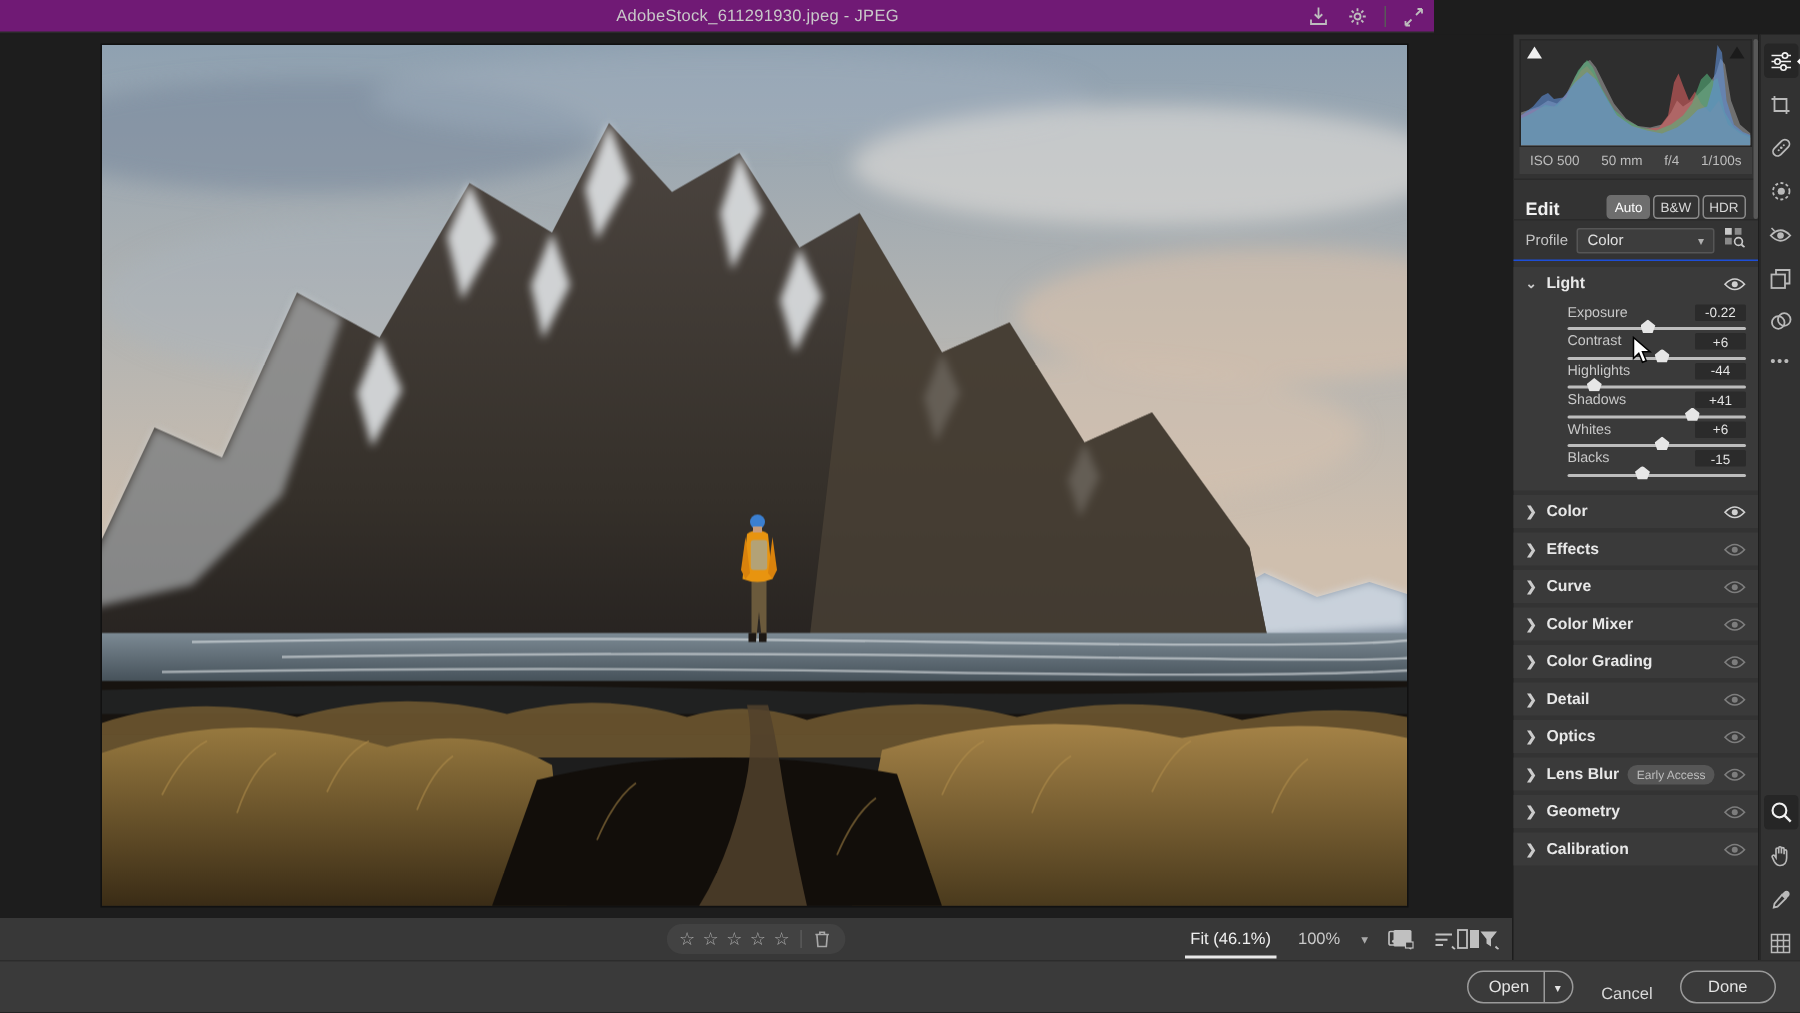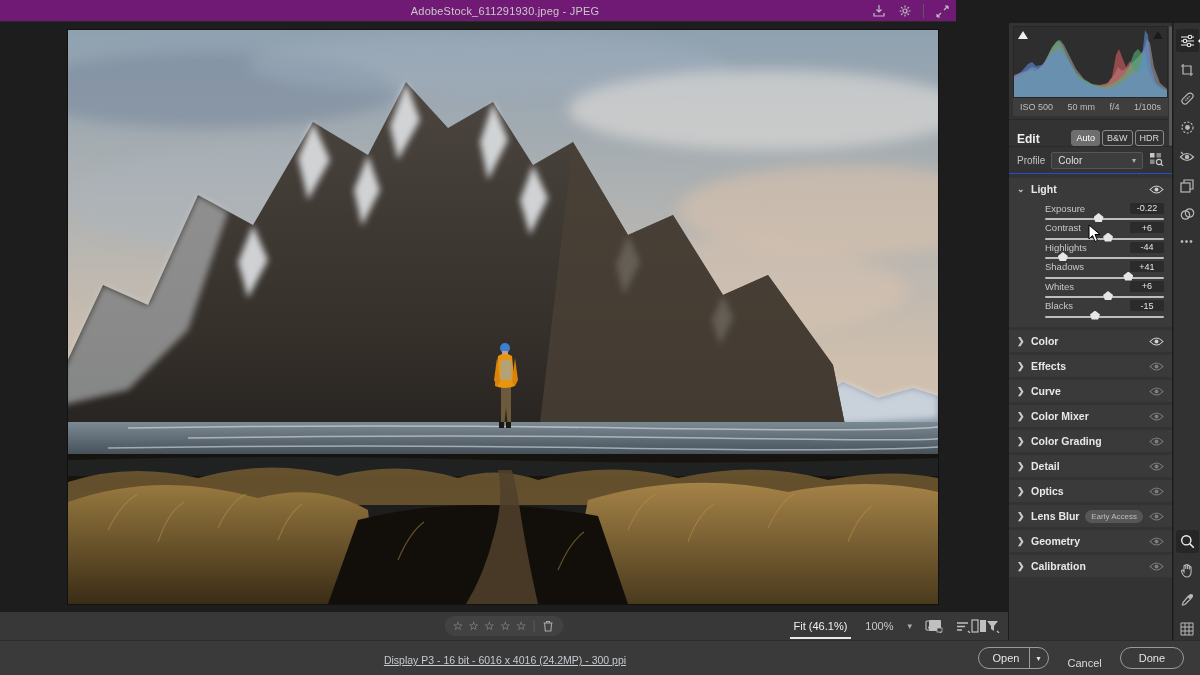--- a/index.html
+++ b/index.html
@@ -301,23 +301,20 @@
       <div class="bt-ic">
         <svg width="16" height="14" viewBox="0 0 16 14">
             <rect x="1" y="1" width="6" height="12" fill="none" stroke="#c0c0c0" stroke-width="1.2"></rect>
             <rect x="9" y="1" width="6" height="12" fill="#c0c0c0"></rect>
           </svg>
       </div>
     </div>
   </div>
 
   <div class="statusbar">
-    <div class="status-link">
-      <a>Display P3 - 16 bit - 6016 x 4016 (24.2MP) - 300 ppi</a>
-    </div>
     <div class="action-buttons">
       <div class="btn-pill">
         <span class="btn-open-main">Open</span>
         <span class="btn-open-chev">▾</span>
       </div>
       <span class="btn-text">Cancel</span>
       <div class="btn-pill btn-done">Done</div>
     </div>
   </div>
 

